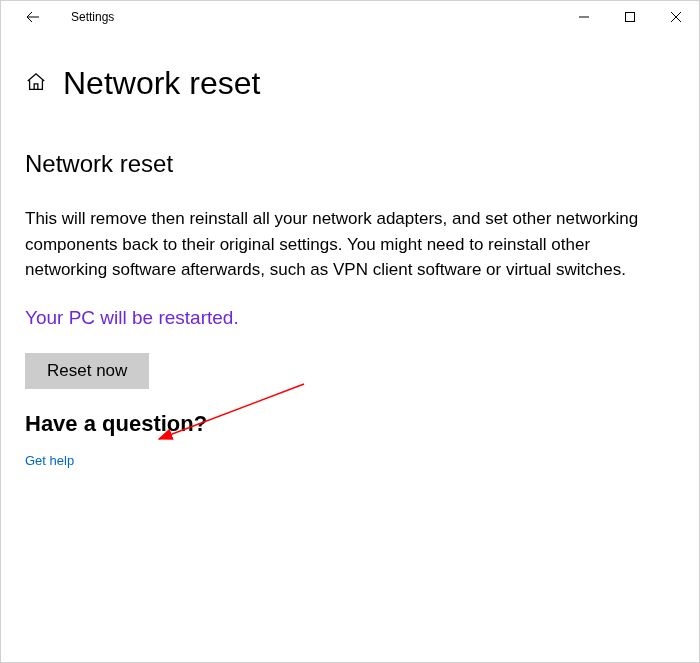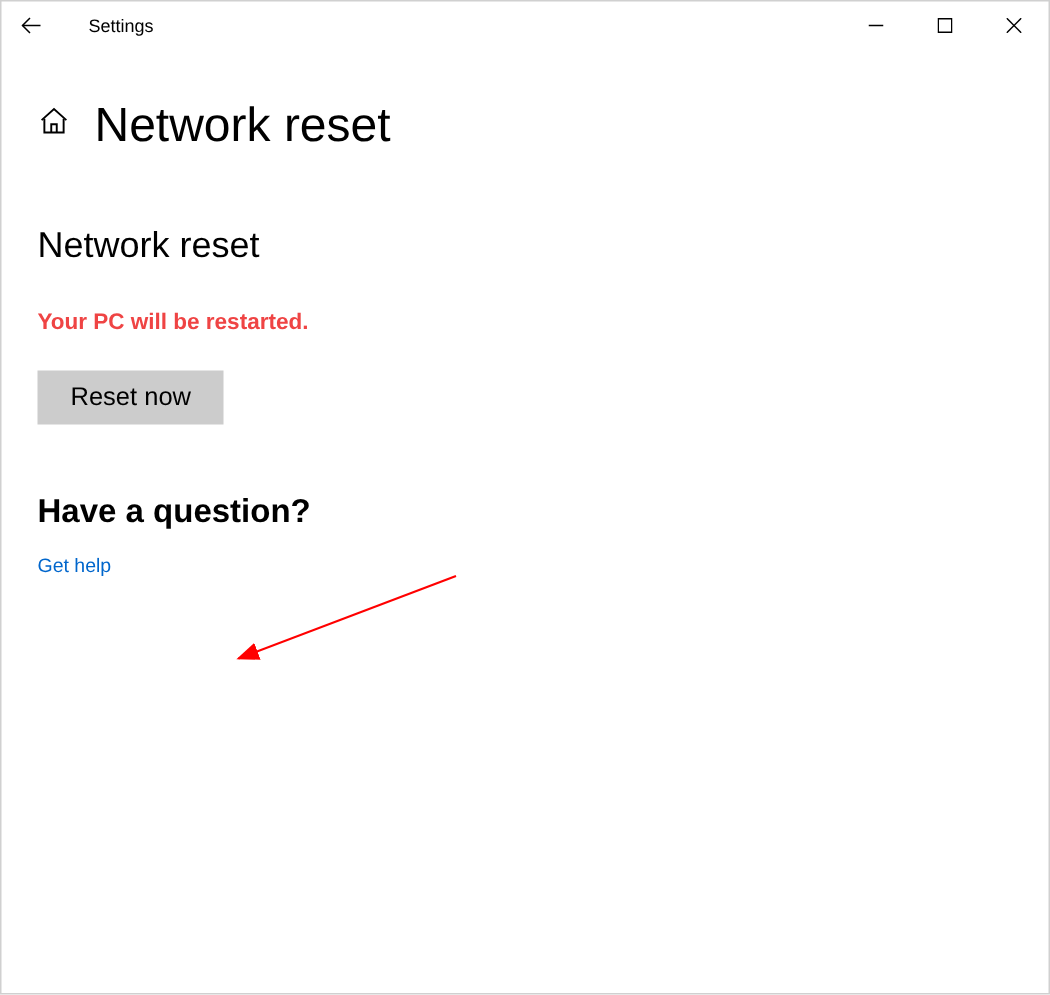--- a/index.html
+++ b/index.html
@@ -14,21 +14,21 @@
       background: #ffffff;
       border: 1px solid #d0d0d0;
       position: relative;
       overflow: hidden;
     }
     .title-bar {
       height: 32px;
       display: flex;
       align-items: flex-start;
       justify-content: space-between;
-      padding-left: 0;
+      padding-left: 12px;
     }
     .title-left {
       display: flex;
       align-items: center;
       gap: 18px;
     }
     .back-arrow {
       width: 40px;
       height: 32px;
       display: flex;
@@ -78,35 +78,34 @@
     }
     .body-text {
       font-size: 17px;
       font-weight: 400;
       color: #000;
       line-height: 1.5;
       margin-bottom: 24px;
       max-width: 640px;
     }
     .restart-note {
-      font-size: 15px;
-      color: #ef4444;
+      font-size: 19px;
+      color: #6d28d9;
       margin-bottom: 24px;
-      font-weight: bold;
     }
     .reset-btn {
       display: inline-block;
       background: #cccccc;
       border: none;
       padding: 8px 22px;
       font-size: 17px;
       font-family: inherit;
       color: #000;
       cursor: pointer;
-      margin-bottom: 45px;
+      margin-bottom: 22px;
     }
     .question-heading {
       font-size: 22px;
       font-weight: 600;
       color: #000;
       margin-bottom: 14px;
     }
     .help-link {
       font-size: 13px;
       color: #0066cc;
@@ -158,20 +157,21 @@
         <path d="M3 11 L12 3 L21 11"></path>
         <path d="M5 10 V20 H19 V10"></path>
         <path d="M10 20 V14 H14 V20"></path>
       </svg>
     </span>
     <h1 class="page-title">Network reset</h1>
   </div>
 
   <h2 class="section-heading">Network reset</h2>
 
+  <p class="body-text">This will remove then reinstall all your network adapters, and set other networking components back to their original settings. You might need to reinstall other networking software afterwards, such as VPN client software or virtual switches.</p>
 
   <p class="restart-note">Your PC will be restarted.</p>
 
   <button class="reset-btn">Reset now</button>
 
   <h3 class="question-heading">Have a question?</h3>
 
   <a class="help-link">Get help</a>
 </div>
 

